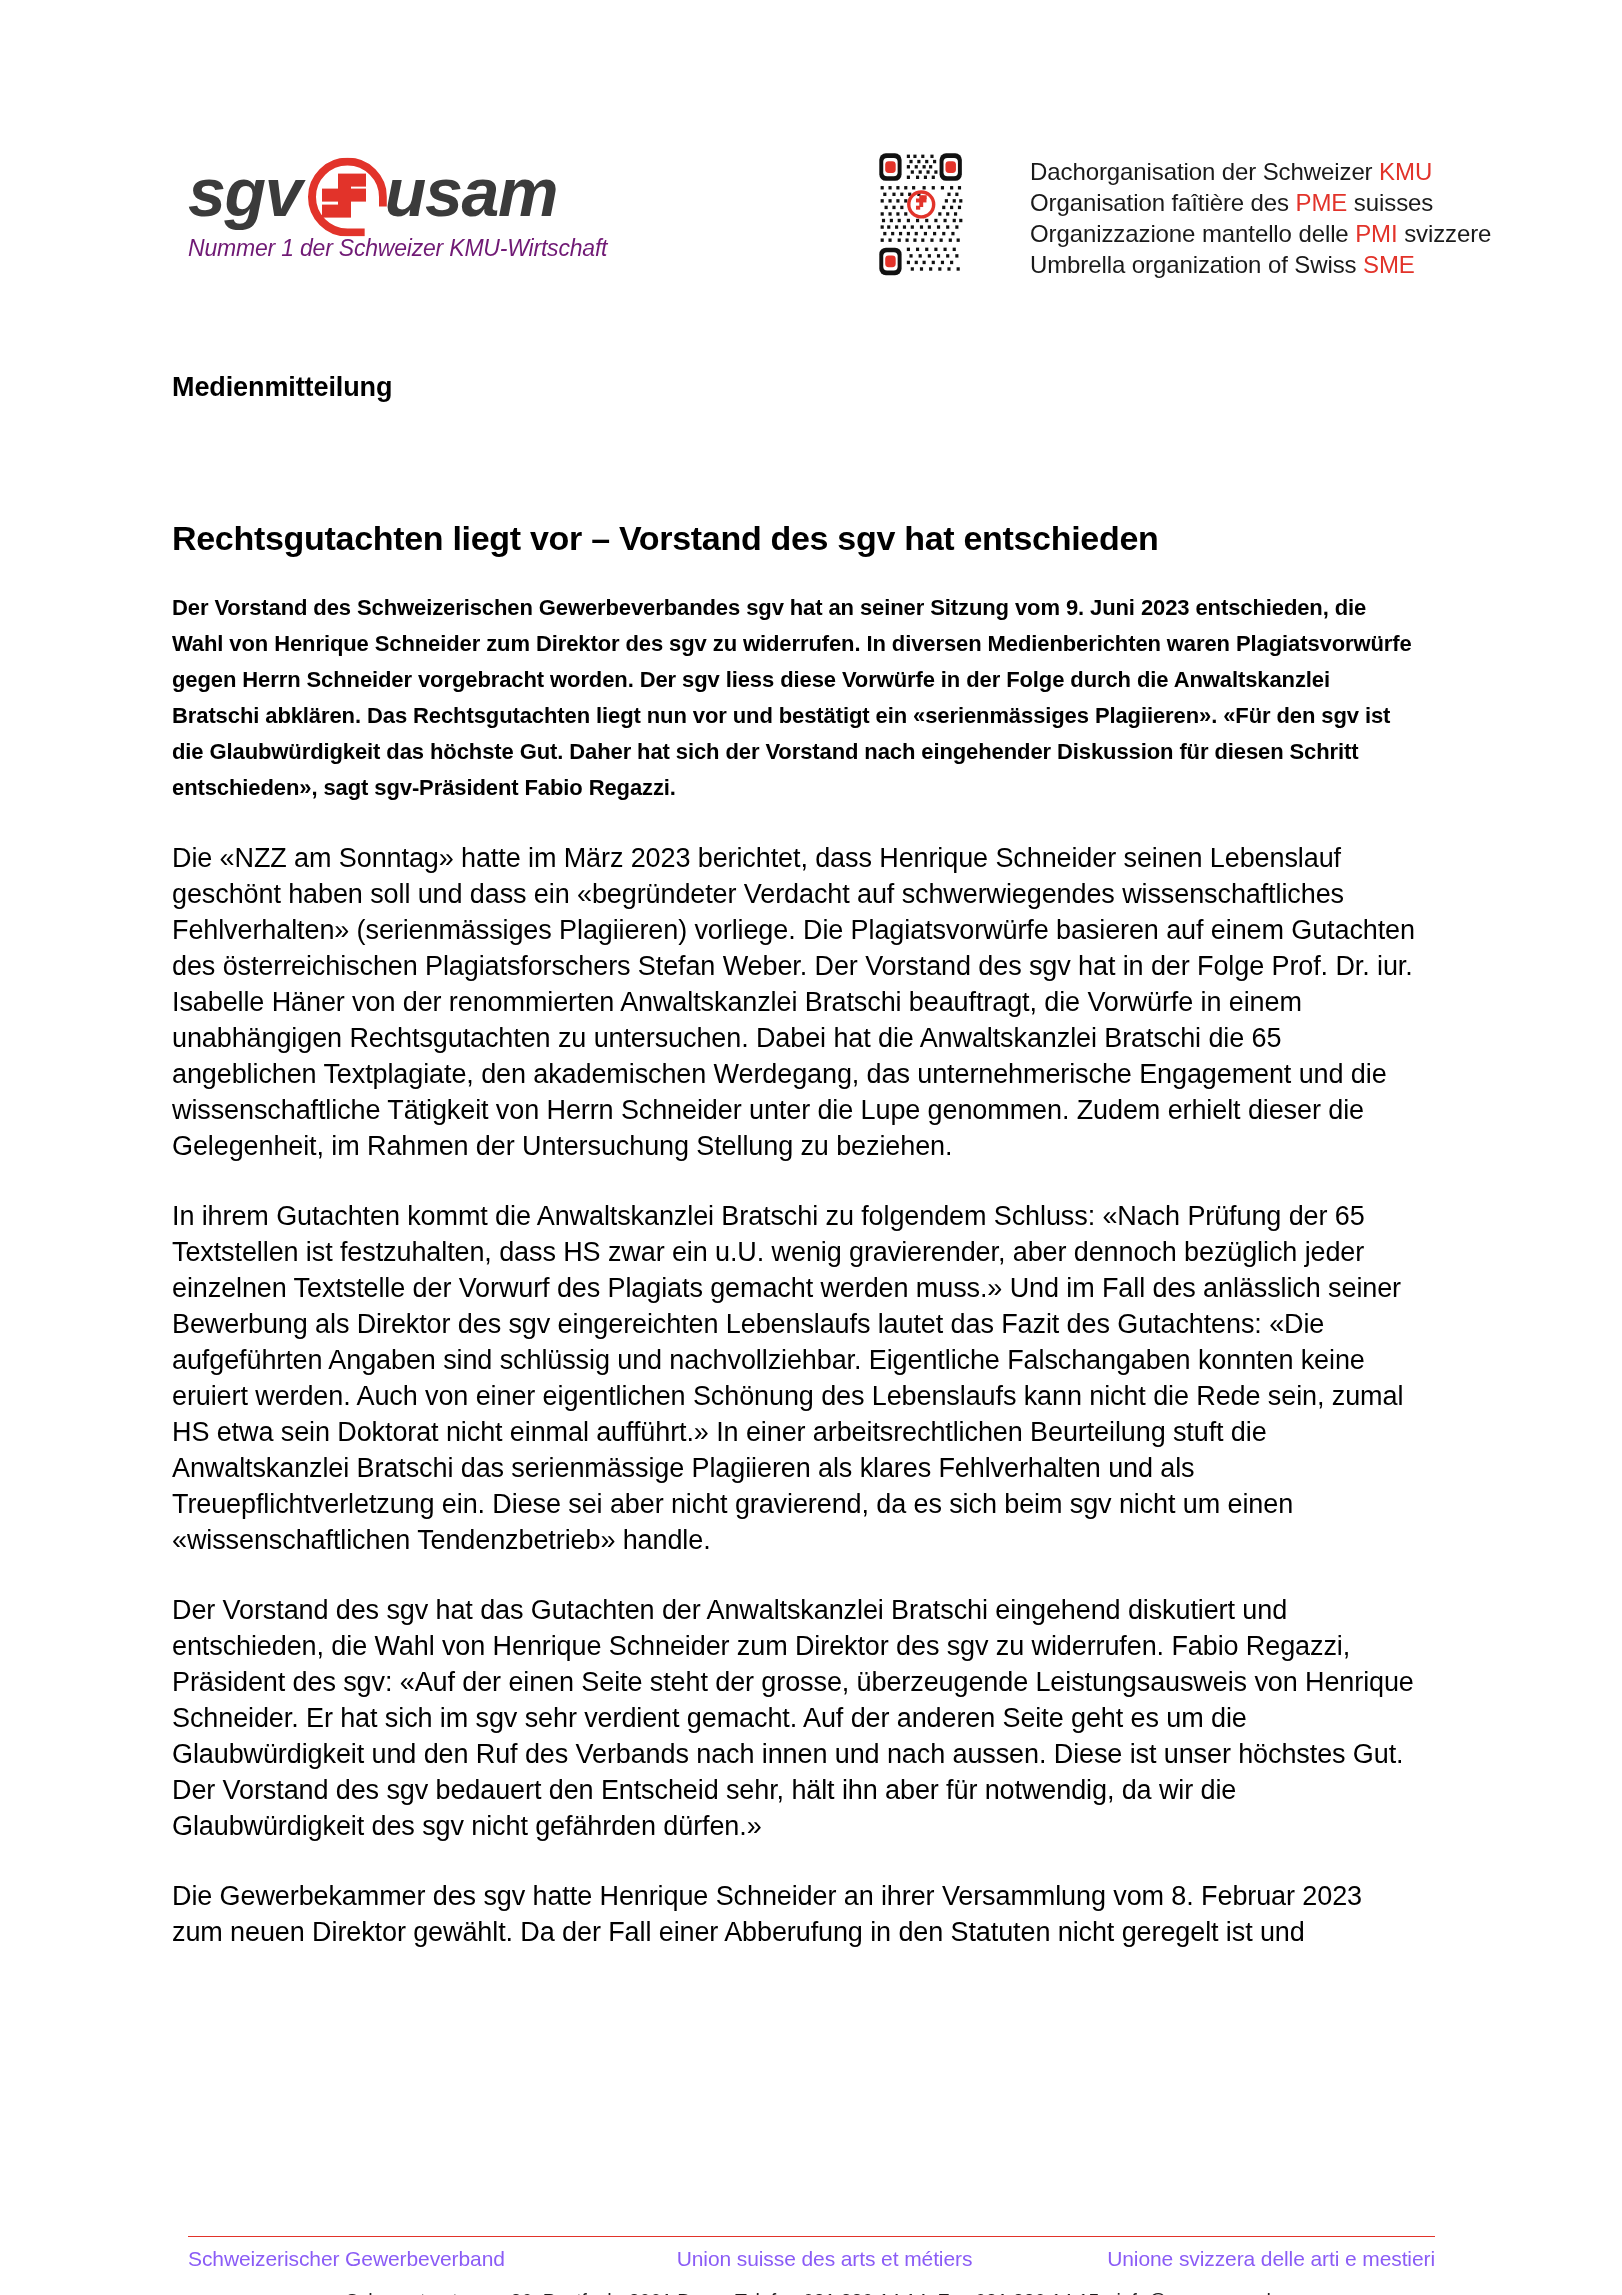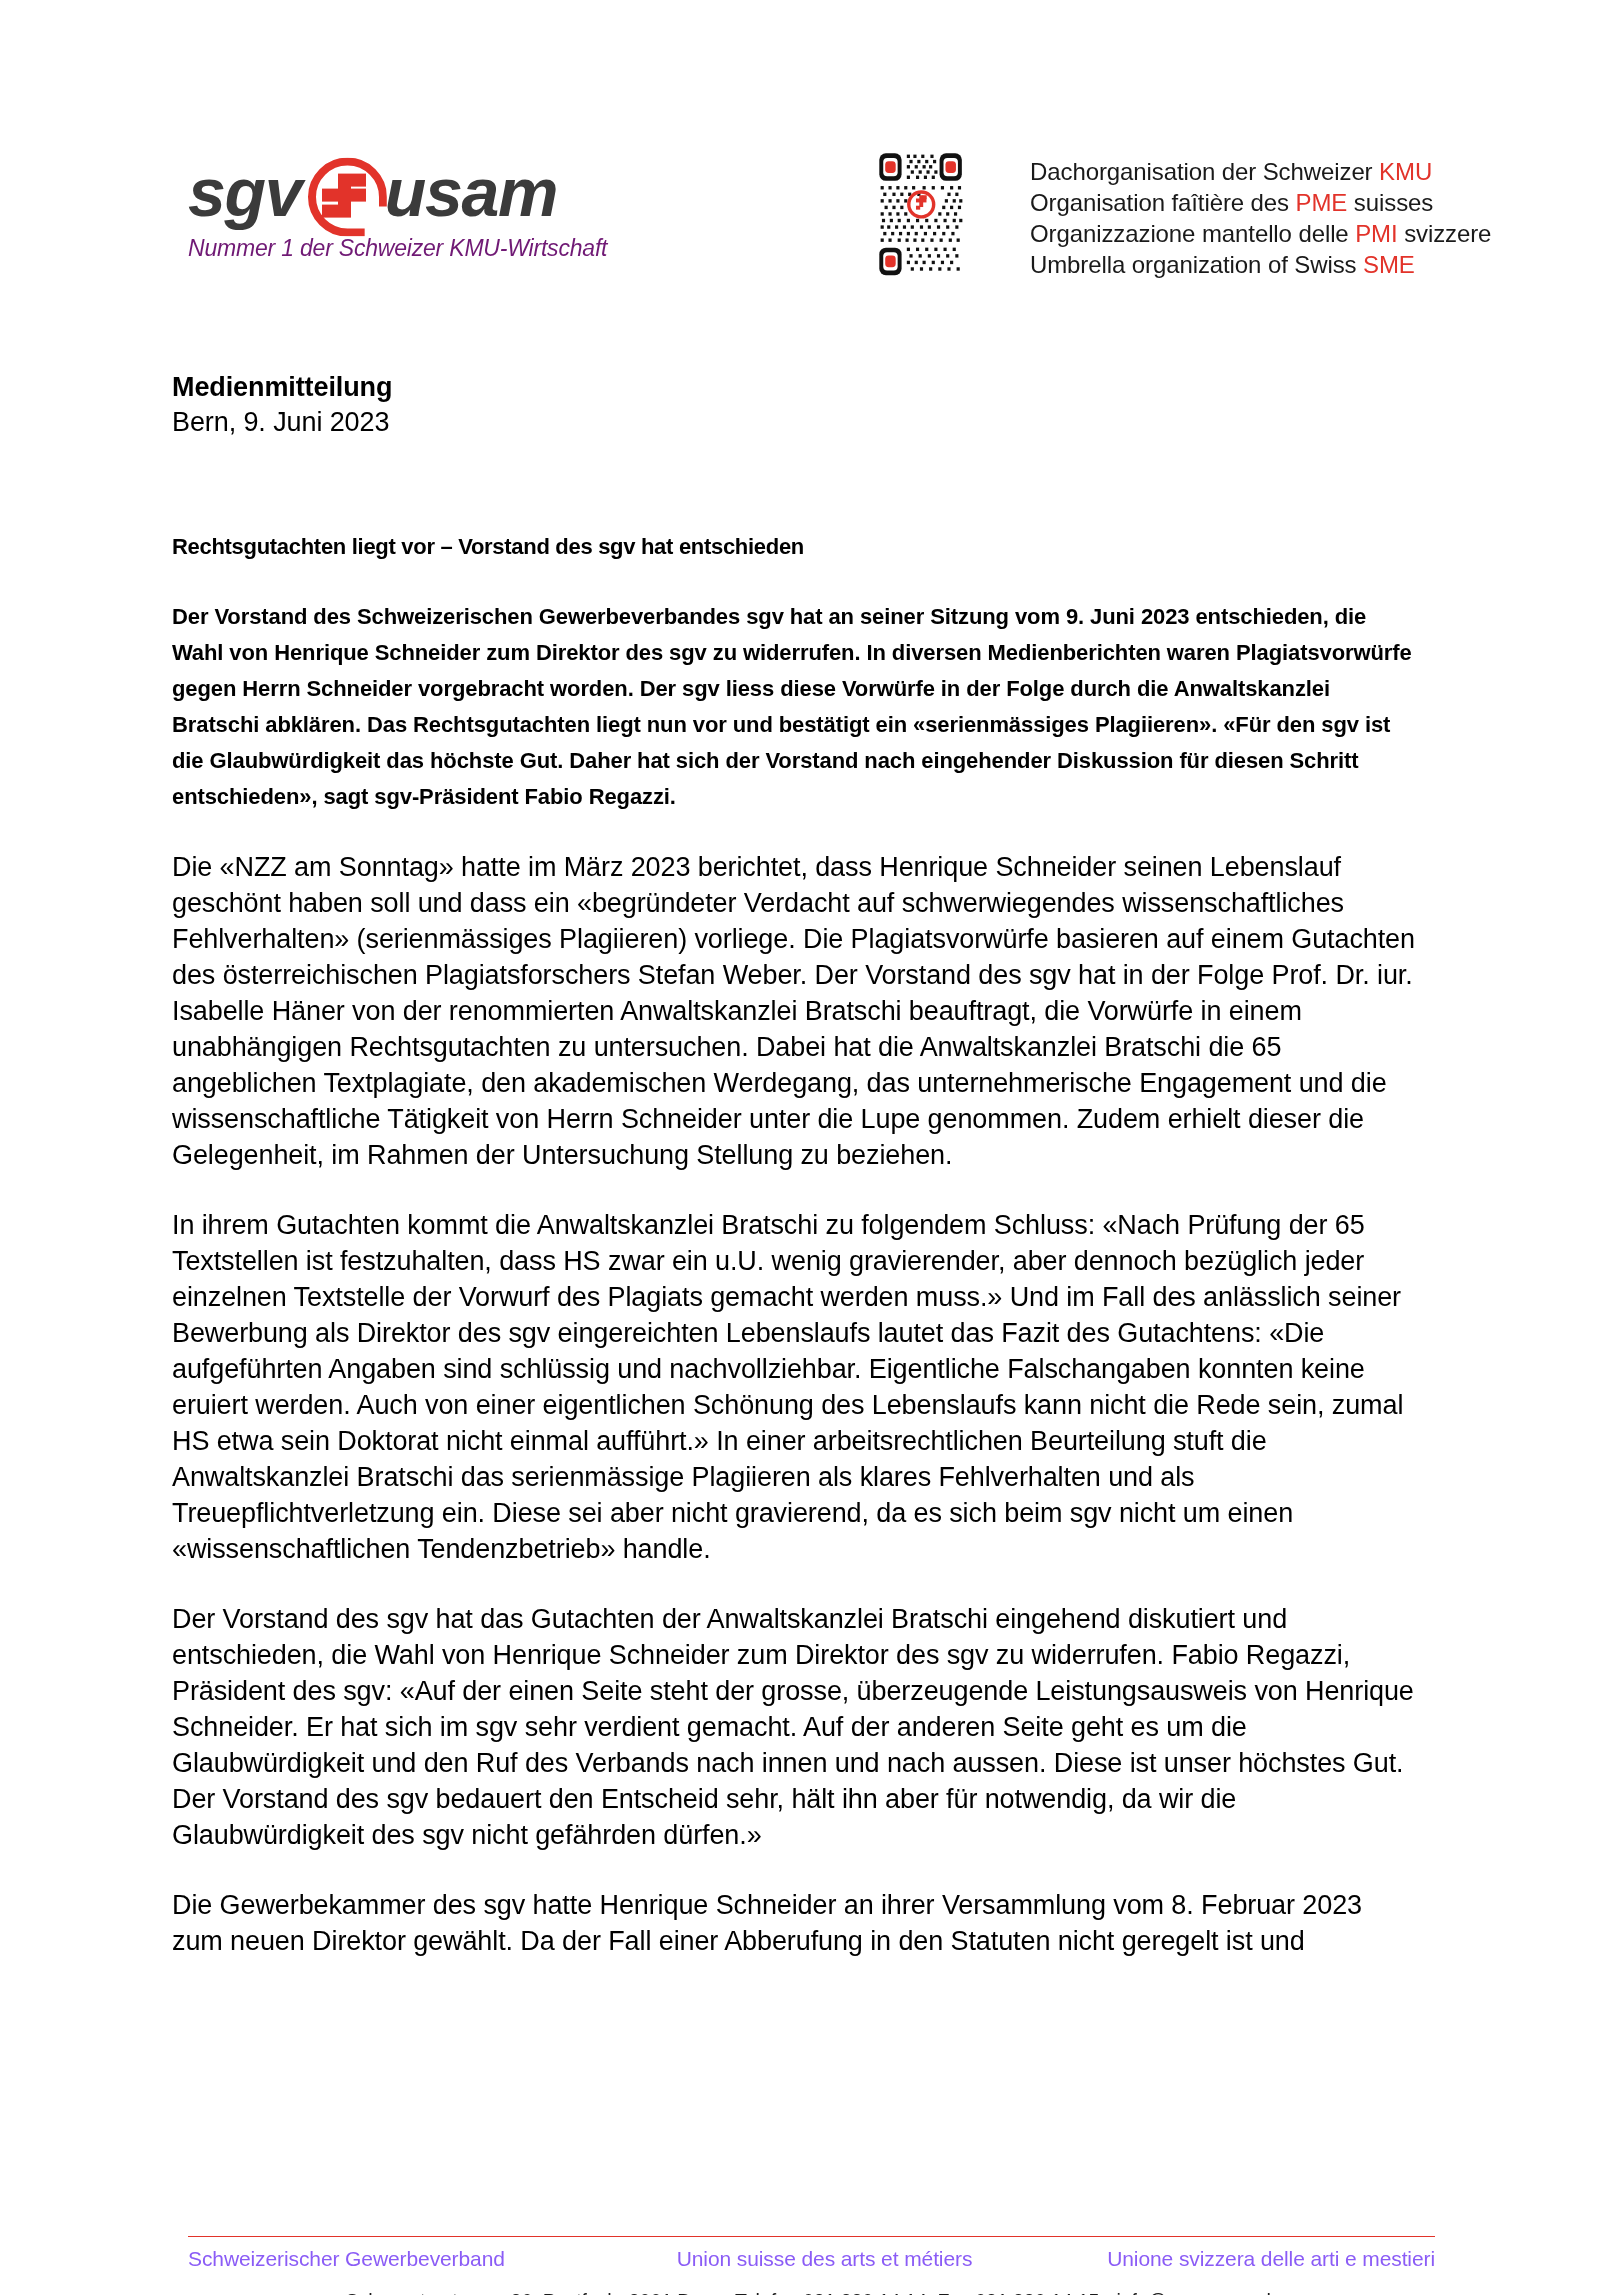--- a/index.html
+++ b/index.html
@@ -158,22 +158,22 @@
     font-weight: bold;
     line-height: 35px;
     letter-spacing: -0.1px;
   }
   .meta-date {
     font-size: 27px;
     line-height: 35px;
     letter-spacing: -0.1px;
   }
   .headline {
-    margin-top: 86px;
-    font-size: 22px;
+    margin-top: 112px;
+    font-size: 34px;
     font-weight: bold;
     line-height: 42px;
     letter-spacing: -0.3px;
   }
   .lead {
     margin-top: 31px;
     font-size: 22px;
     font-weight: bold;
     line-height: 36px;
     letter-spacing: -0.1px;
@@ -423,21 +423,20 @@
         </div>
         <div class="org-line">
           <span>Umbrella organization of Swiss </span><span class="hl">SME</span><span></span>
         </div>
       </div>
     </div>
   </div>
 
   <div class="content">
     <div class="meta-title">Medienmitteilung</div>
-    <div class="meta-date">Bern, 9. Juni 2023</div>
 
     <h1 class="headline">Rechtsgutachten liegt vor – Vorstand des sgv hat entschieden</h1>
 
     <p class="lead">Der Vorstand des Schweizerischen Gewerbeverbandes sgv hat an seiner Sitzung vom 9. Juni 2023 entschieden, die Wahl von Henrique Schneider zum Direktor des sgv zu widerrufen. In diversen Medienberichten waren Plagiatsvorwürfe gegen Herrn Schneider vorgebracht worden. Der sgv liess diese Vorwürfe in der Folge durch die Anwaltskanzlei Bratschi abklären. Das Rechtsgutachten liegt nun vor und bestätigt ein «serienmässiges Plagiieren». «Für den sgv ist die Glaubwürdigkeit das höchste Gut. Daher hat sich der Vorstand nach eingehender Diskussion für diesen Schritt entschieden», sagt sgv-Präsident Fabio Regazzi.</p>
 
     <p class="para">Die «NZZ am Sonntag» hatte im März 2023 berichtet, dass Henrique Schneider seinen Lebenslauf geschönt haben soll und dass ein «begründeter Verdacht auf schwerwiegendes wissenschaftliches Fehlverhalten» (serienmässiges Plagiieren) vorliege. Die Plagiatsvorwürfe basieren auf einem Gutachten des österreichischen Plagiatsforschers Stefan Weber. Der Vorstand des sgv hat in der Folge Prof. Dr. iur. Isabelle Häner von der renommierten Anwaltskanzlei Bratschi beauftragt, die Vorwürfe in einem unabhängigen Rechtsgutachten zu untersuchen. Dabei hat die Anwaltskanzlei Bratschi die 65 angeblichen Textplagiate, den akademischen Werdegang, das unternehmerische Engagement und die wissenschaftliche Tätigkeit von Herrn Schneider unter die Lupe genommen. Zudem erhielt dieser die Gelegenheit, im Rahmen der Untersuchung Stellung zu beziehen.</p>
     <p class="para">In ihrem Gutachten kommt die Anwaltskanzlei Bratschi zu folgendem Schluss: «Nach Prüfung der 65 Textstellen ist festzuhalten, dass HS zwar ein u.U. wenig gravierender, aber dennoch bezüglich jeder einzelnen Textstelle der Vorwurf des Plagiats gemacht werden muss.» Und im Fall des anlässlich seiner Bewerbung als Direktor des sgv eingereichten Lebenslaufs lautet das Fazit des Gutachtens: «Die aufgeführten Angaben sind schlüssig und nachvollziehbar. Eigentliche Falschangaben konnten keine eruiert werden. Auch von einer eigentlichen Schönung des Lebenslaufs kann nicht die Rede sein, zumal HS etwa sein Doktorat nicht einmal aufführt.» In einer arbeitsrechtlichen Beurteilung stuft die Anwaltskanzlei Bratschi das serienmässige Plagiieren als klares Fehlverhalten und als Treuepflichtverletzung ein. Diese sei aber nicht gravierend, da es sich beim sgv nicht um einen «wissenschaftlichen Tendenzbetrieb» handle.</p>
     <p class="para">Der Vorstand des sgv hat das Gutachten der Anwaltskanzlei Bratschi eingehend diskutiert und entschieden, die Wahl von Henrique Schneider zum Direktor des sgv zu widerrufen. Fabio Regazzi, Präsident des sgv: «Auf der einen Seite steht der grosse, überzeugende Leistungsausweis von Henrique Schneider. Er hat sich im sgv sehr verdient gemacht. Auf der anderen Seite geht es um die Glaubwürdigkeit und den Ruf des Verbands nach innen und nach aussen. Diese ist unser höchstes Gut. Der Vorstand des sgv bedauert den Entscheid sehr, hält ihn aber für notwendig, da wir die Glaubwürdigkeit des sgv nicht gefährden dürfen.»</p>
     <p class="para">Die Gewerbekammer des sgv hatte Henrique Schneider an ihrer Versammlung vom 8. Februar 2023 zum neuen Direktor gewählt. Da der Fall einer Abberufung in den Statuten nicht geregelt ist und</p>
   </div>

